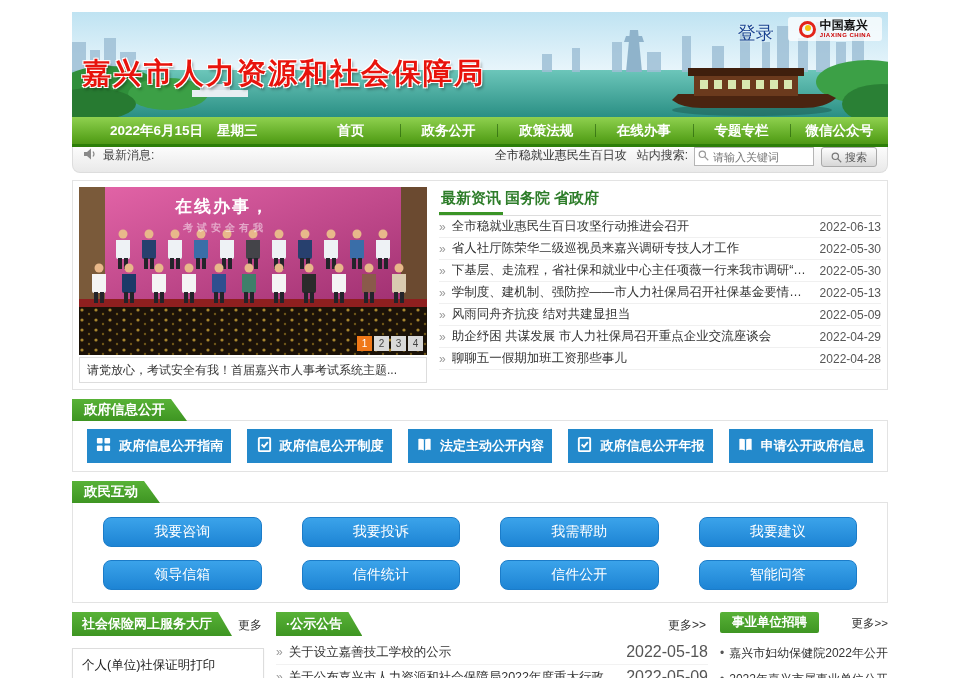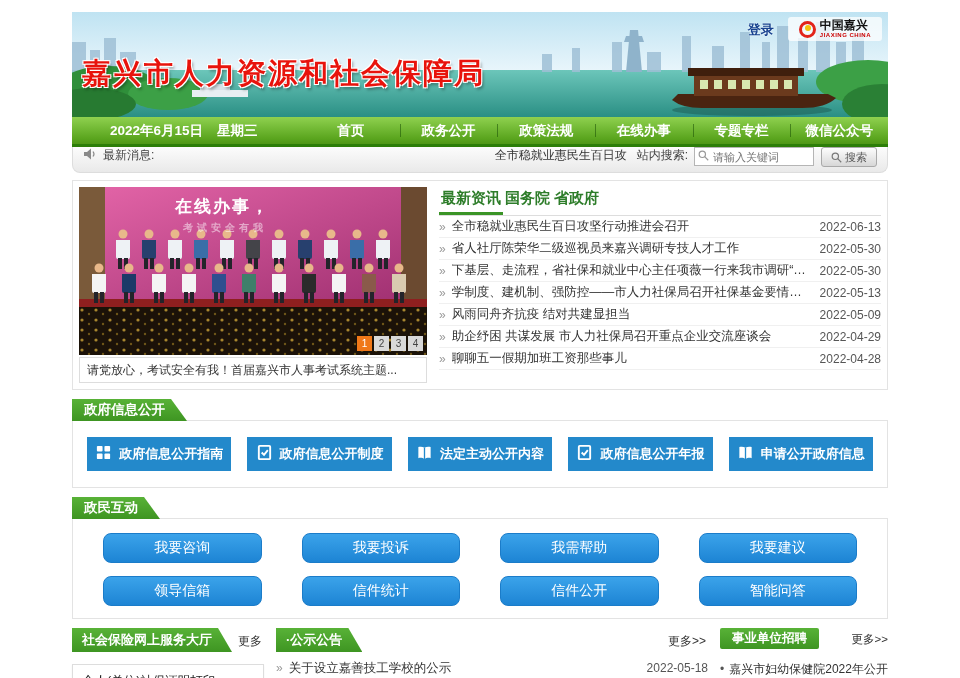--- a/index.html
+++ b/index.html
@@ -7,21 +7,21 @@
     font-family:"Liberation Sans","DejaVu Sans",sans-serif; }
   .page { width:816px; margin:0 auto; padding-top:12px; }
 
   
   .banner { position:relative; height:105px; overflow:hidden; }
   .banner svg.scene { position:absolute; inset:0; }
   .site-title { position:absolute; left:10px; top:42px; font-size:29px; font-weight:900;
     letter-spacing:2px; color:#e8130c;
     text-shadow:-1px -1px 0 #fff,1px -1px 0 #fff,-1px 1px 0 #fff,1px 1px 0 #fff,2px 3px 3px rgba(0,0,0,.35); }
   .banner-top-right { position:absolute; right:6px; top:5px; display:flex; align-items:flex-start; gap:14px; }
-  .login-link { font-size:13px; font-weight:bold; color:#17418f; text-shadow:0 0 2px #fff; cursor:pointer; margin-top:4px; }
+  .login-link { font-size:18px; font-weight:normal; color:#17418f; text-shadow:0 0 2px #fff; cursor:pointer; margin-top:4px; }
   .brand { display:flex; align-items:center; gap:4px; background:rgba(255,255,255,.75); padding:2px 11px; border-radius:3px; }
   .brand-ring { width:17px; height:17px; border:3px solid #e2231a; border-radius:50%; position:relative; }
   .brand-ring::after { content:""; position:absolute; left:3px; top:1px; width:6px; height:6px; border-radius:50%; background:#f4c20d; }
   .brand-text .cn { font-size:12px; font-weight:900; color:#111; line-height:12px; }
   .brand-text .en { font-size:6px; font-weight:bold; color:#c00; letter-spacing:.5px; line-height:8px; }
 
   
   .nav { height:30px; display:flex; align-items:stretch;
     background:linear-gradient(#8fd14f,#5aa51e 80%,#4f9717); border-bottom:3px solid #2c7e08;
     color:#fff; font-weight:bold; font-size:13.5px; }
@@ -69,21 +69,21 @@
   .news-row .t { flex:1; color:#333; white-space:nowrap; overflow:hidden; text-overflow:ellipsis; cursor:pointer; }
   .news-row .d { color:#555; font-size:12px; margin-left:10px; }
 
   
   .ribbon { height:22px; line-height:22px; color:#fff; font-size:13.5px; font-weight:bold;
     padding:0 22px 0 12px; display:inline-block; background:linear-gradient(#58b237,#3e9522);
     clip-path:polygon(0 0,calc(100% - 16px) 0,100% 100%,0 100%); position:relative; z-index:2; }
   .section { margin-top:9px; }
   .section .boxed { border:1px solid #e3e3e3; margin-top:-1px; }
 
-  .info-row { display:flex; gap:16px; padding:16px 14px; }
+  .info-row { display:flex; gap:16px; padding:8px 14px; }
   .info-btn { flex:1; height:34px; background:#2389cb; color:#fff; display:flex; align-items:center;
     justify-content:center; gap:7px; font-size:13px; font-weight:bold; cursor:pointer; }
 
   .inter-grid { padding:14px 30px 12px; }
   .inter-row { display:flex; gap:40px; margin-bottom:13px; }
   .pill-btn { width:160px; height:30px; border-radius:8px; border:1px solid #1b7cc9; color:#fff;
     background:linear-gradient(#3ba3ea,#1d84d4); display:flex; align-items:center; justify-content:center;
     font-size:14px; cursor:pointer; }
 
   
@@ -94,21 +94,21 @@
   .b-head { position:relative; height:28px; }
   .b-head .ribbon2 { height:24px; line-height:24px; color:#fff; font-size:13px; font-weight:bold;
     padding:0 20px 0 10px; display:inline-block; background:linear-gradient(#58b237,#3e9522);
     clip-path:polygon(0 0,calc(100% - 14px) 0,100% 100%,0 100%); }
   .b-head .more { position:absolute; right:2px; top:5px; font-size:12px; color:#333; cursor:pointer; }
   .svc-item { border:1px solid #ddd; height:34px; line-height:32px; padding:0 9px; margin-top:8px;
     font-size:12.5px; color:#222; background:#fff; cursor:pointer; box-shadow:0 1px 2px rgba(0,0,0,.05); }
   .ann-row { display:flex; align-items:center; height:25px; border-bottom:1px solid #f2f2f2; font-size:12.5px; }
   .ann-row .arr { color:#999; margin-right:6px; font-size:12px; }
   .ann-row .t { flex:1; color:#333; white-space:nowrap; overflow:hidden; text-overflow:ellipsis; cursor:pointer; }
-  .ann-row .d { color:#555; font-size:12px; margin-left:8px; }
+  .ann-row .d { color:#555; font-size:16px; margin-left:8px; }
   .rec-head .ribbon3 { height:21px; line-height:21px; color:#fff; font-size:12.5px; font-weight:bold;
     padding:0 12px; display:inline-block; background:linear-gradient(#58b237,#3e9522); border-radius:2px; }
   .rec-head { position:relative; height:24px; margin-bottom:4px; }
   .rec-head .more { position:absolute; right:0; top:4px; font-size:11.5px; color:#333; cursor:pointer; }
   .rec-item { font-size:12px; color:#333; height:26px; line-height:26px; white-space:nowrap;
     overflow:hidden; cursor:pointer; }
   .rec-item::before { content:"•"; color:#555; margin-right:5px; }
 </style>
 </head>
 <body>

